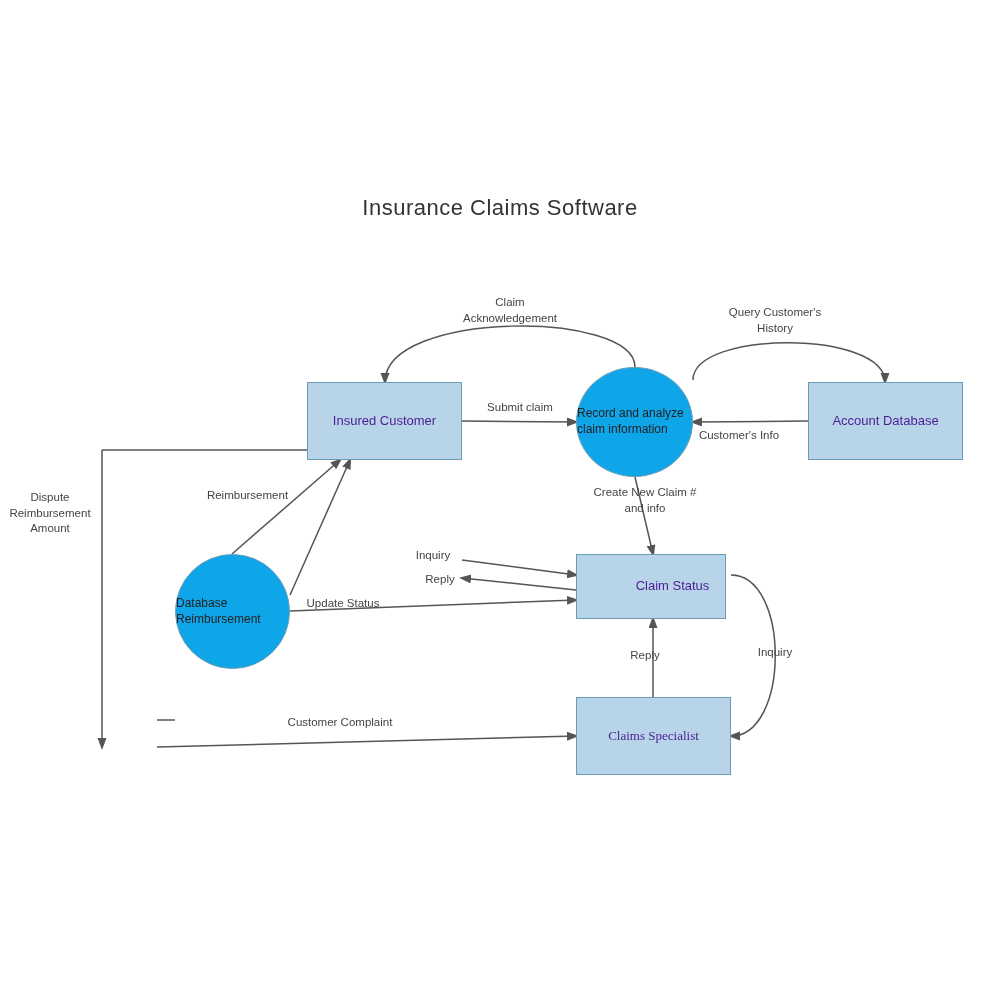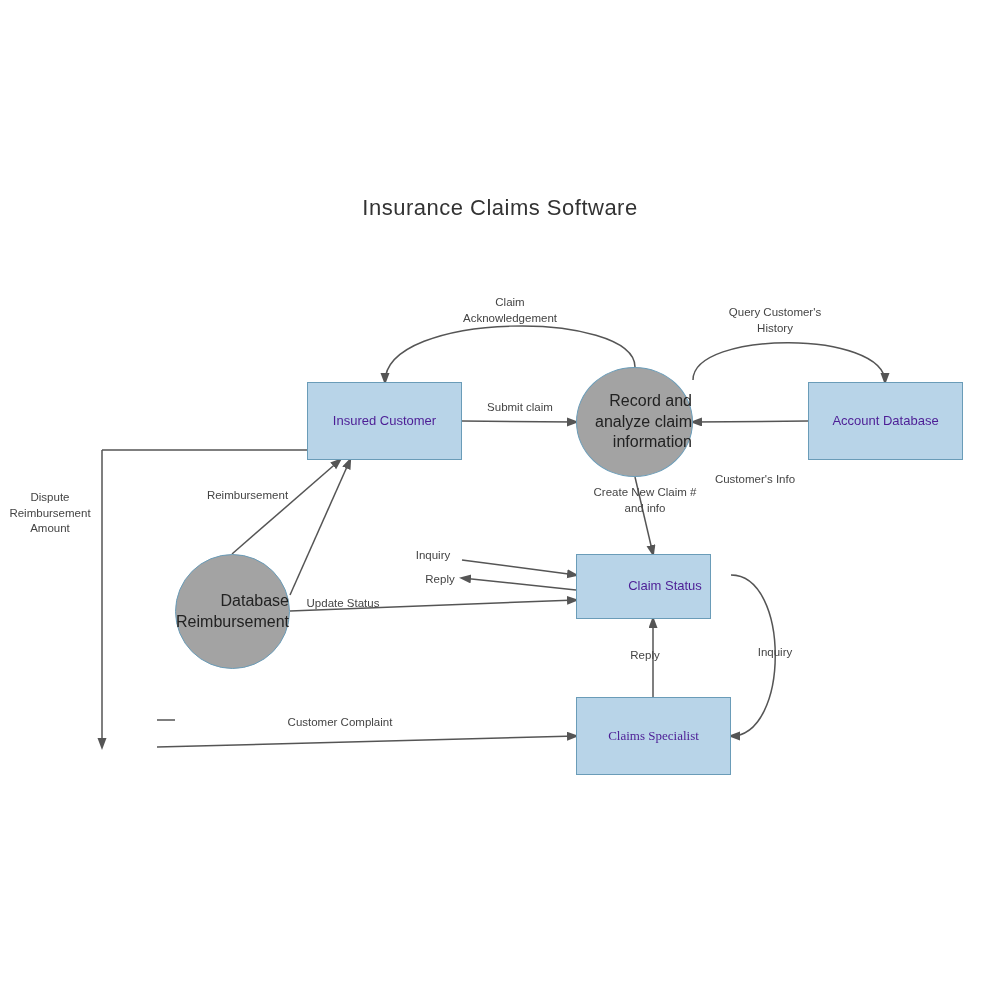--- a/index.html
+++ b/index.html
@@ -44,28 +44,28 @@
       display: flex;
       align-items: center;
       justify-content: center;
       text-align: center;
       font-size: 13px;
       color: #4c1d95;
       line-height: 1.3;
     }
     .circle {
       position: absolute;
-      background: #a3a3a3;
+      background: #0ea5e9;
       border: 1.5px solid #6a9cb8;
       border-radius: 50%;
       display: flex;
       align-items: center;
       justify-content: center;
-      text-align: right;
-      font-size: 16px;
+      text-align: left;
+      font-size: 12px;
       color: #222;
       line-height: 1.3;
     }
     .label {
       position: absolute;
       font-size: 11.5px;
       color: #444;
       text-align: center;
       line-height: 1.35;
     }
@@ -123,40 +123,40 @@
   </div>
 
   <div class="circle" style="left:576px; top:367px; width:117px; height:110px;">
     <span>Record and analyze claim information</span>
   </div>
 
   <div class="box" style="left:808px; top:382px; width:155px; height:78px;text-align:center;">
     <span>Account Database</span>
   </div>
 
-  <div class="box" style="left:576px; top:554px; width:135px; height:65px;padding-left:43px;">
+  <div class="box" style="left:576px; top:554px; width:150px; height:65px;padding-left:43px;">
     <span>Claim Status</span>
   </div>
 
   <div class="box" style="left:576px; top:697px; width:155px; height:78px;font-family:Liberation Serif, serif;">
     <span>Claims Specialist</span>
   </div>
 
   <div class="circle" style="left:175px; top:554px; width:115px; height:115px;">
     <span>Database Reimburse­ment</span>
   </div>
 
 
   <div class="label" style="left:450px; top:295px; width:120px;">Claim Acknowledgement</div>
 
   <div class="label" style="left:480px; top:400px; width:80px;">Submit claim</div>
 
   <div class="label" style="left:710px; top:305px; width:130px;">Query Customer's History</div>
 
-  <div class="label" style="left:710px; top:428px; width:90px;margin-top:44px;">Customer's Info</div>
+  <div class="label" style="left:694px; top:428px; width:90px;">Customer's Info</div>
 
   <div class="label" style="left:590px; top:485px; width:110px;">Create New Claim # and info</div>
 
   <div class="label" style="left:195px; top:488px; width:105px;">Reimbursement</div>
 
   <div class="label" style="left:0px; top:490px; width:100px;">Dispute Reimbursement Amount</div>
 
   <div class="label" style="left:393px; top:548px; width:80px;">Inquiry</div>
 
   <div class="label" style="left:400px; top:572px; width:80px;">Reply</div>

